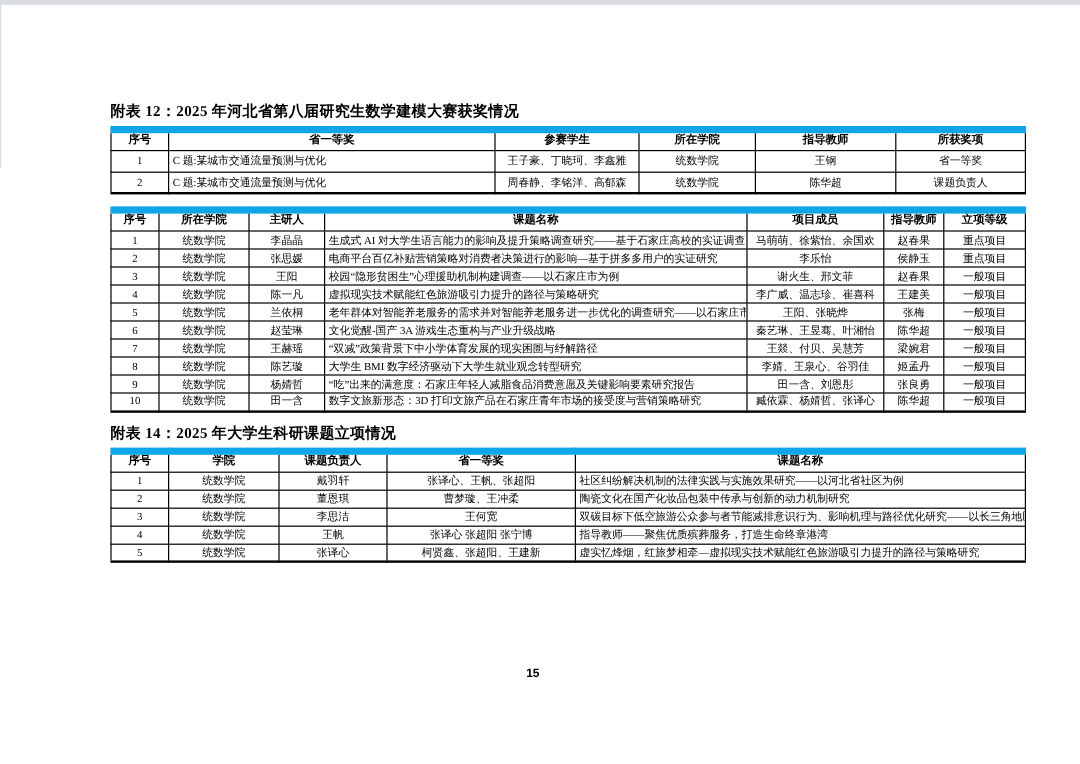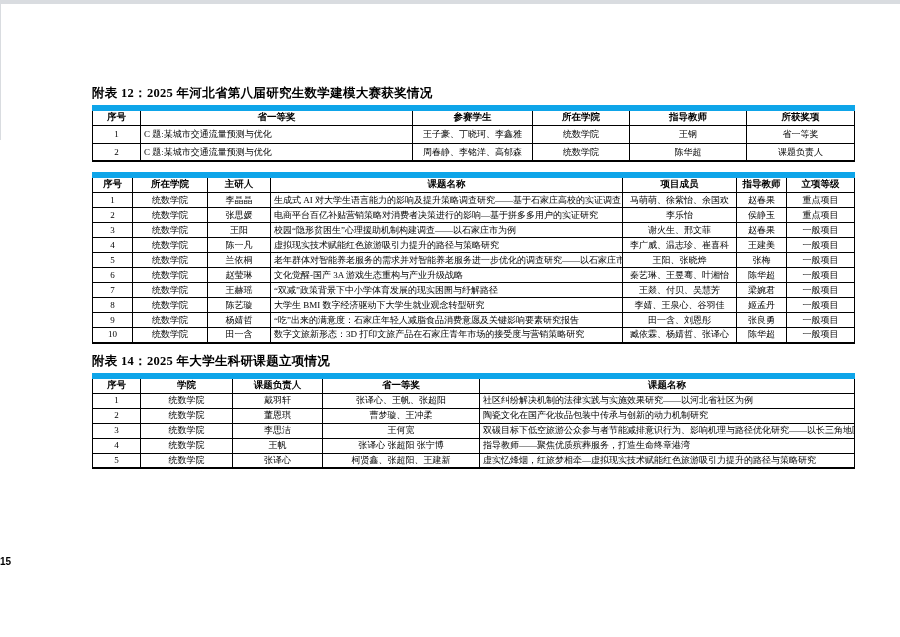--- a/index.html
+++ b/index.html
@@ -60,20 +60,21 @@
     height: 14px;
   }
   #table12 td { height: 18px; }
   #table12 td:nth-child(2),
   #table13 td:nth-child(4),
   #table14 td:nth-child(5) { text-align: left; }
   .page-number {
     position: absolute;
     top: 556px; left: 0;
     width: 888px;
+    text-align: center;
     font-size: 10px;
     font-weight: bold;
     font-family: "Liberation Sans", "DejaVu Sans", sans-serif;
   }
 </style>
 </head>
 <body>
 
 <div class="top-strip"></div>
 <div class="left-strip"></div>

